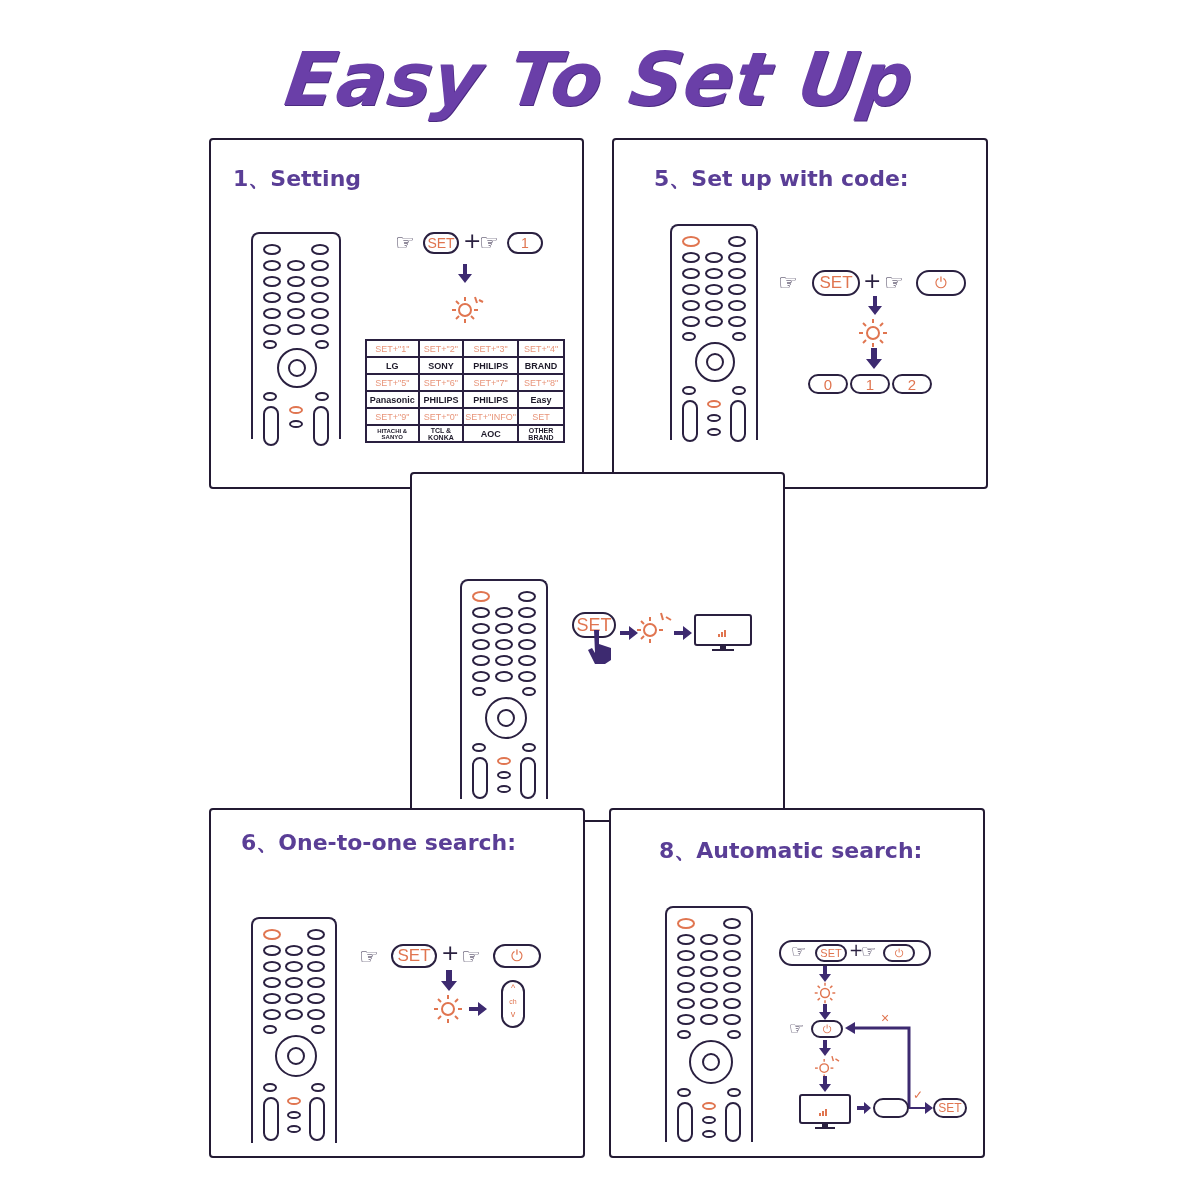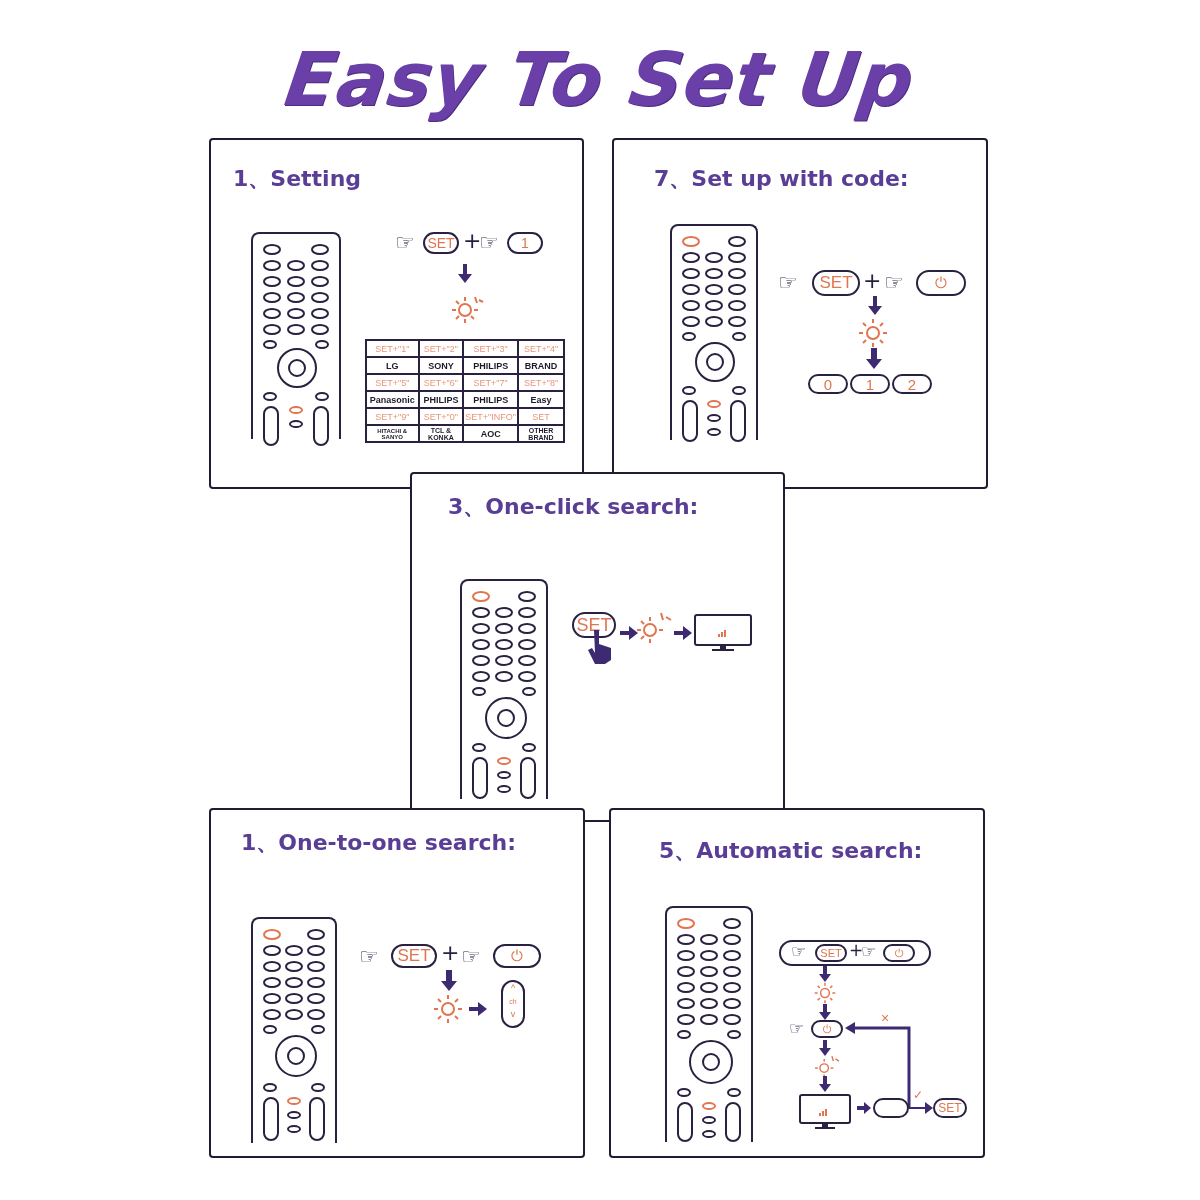--- a/index.html
+++ b/index.html
@@ -112,21 +112,21 @@
           <td style="font-size:6px;">HITACHI &amp; SANYO</td>
           <td style="font-size:7px;">TCL &amp; KONKA</td>
           <td>AOC</td>
           <td style="font-size:7px;">OTHER BRAND</td>
         </tr>
   </tbody>
     </table>
 </div>
 
 <div class="panel" style="left:612px;top:138px;width:376px;height:351px;">
-  <div class="ptitle" style="left:40px;top:24px;">7、Set up with code:</div>
+  <div class="ptitle" style="left:40px;top:24px;">5、Set up with code:</div>
   <div class="remote" style="left:56px;top:84px;width:88px;height:216px;">
     <div class="btn" style="left:10px;top:10px;width:18px;height:11px;border-color:#e07550;"></div>
     <div class="btn" style="left:56px;top:10px;width:18px;height:11px;"></div>
     <div class="btn" style="left:10px;top:26px;width:18px;height:11px;"></div>
       <div class="btn" style="left:33px;top:26px;width:18px;height:11px;"></div>
       <div class="btn" style="left:56px;top:26px;width:18px;height:11px;"></div>
     <div class="btn" style="left:10px;top:42px;width:18px;height:11px;"></div>
       <div class="btn" style="left:33px;top:42px;width:18px;height:11px;"></div>
       <div class="btn" style="left:56px;top:42px;width:18px;height:11px;"></div>
     <div class="btn" style="left:10px;top:58px;width:18px;height:11px;"></div>
@@ -173,21 +173,20 @@
     </svg>
   <svg style="position:absolute;left:252px;top:208px;" width="16" height="22">
       <path d="M5 0h6v11h5l-8 10-8-10h5z" fill="#3d2a70"></path>
     </svg>
   <div class="pill" style="left:194px;top:234px;width:40px;height:20px;font-size:15px;">0</div>
   <div class="pill" style="left:236px;top:234px;width:40px;height:20px;font-size:15px;">1</div>
   <div class="pill" style="left:278px;top:234px;width:40px;height:20px;font-size:15px;">2</div>
 </div>
 
 <div class="panel" style="left:410px;top:472px;width:375px;height:350px;">
-  <div class="ptitle" style="left:36px;top:18px;">3、One-click search:</div>
   <div class="remote" style="left:48px;top:105px;width:88px;height:220px;">
     <div class="btn" style="left:10px;top:10px;width:18px;height:11px;border-color:#e07550;"></div>
     <div class="btn" style="left:56px;top:10px;width:18px;height:11px;"></div>
     <div class="btn" style="left:10px;top:26px;width:18px;height:11px;"></div>
       <div class="btn" style="left:33px;top:26px;width:18px;height:11px;"></div>
       <div class="btn" style="left:56px;top:26px;width:18px;height:11px;"></div>
     <div class="btn" style="left:10px;top:42px;width:18px;height:11px;"></div>
       <div class="btn" style="left:33px;top:42px;width:18px;height:11px;"></div>
       <div class="btn" style="left:56px;top:42px;width:18px;height:11px;"></div>
     <div class="btn" style="left:10px;top:58px;width:18px;height:11px;"></div>
@@ -240,21 +239,21 @@
         <rect x="24" y="20" width="2" height="3"></rect>
         <rect x="27" y="18" width="2" height="5"></rect>
         <rect x="30" y="16" width="2" height="7"></rect>
       </g>
       <rect x="26" y="31" width="6" height="4" fill="#2a2040"></rect>
       <rect x="18" y="35" width="22" height="2" fill="#2a2040"></rect>
     </svg>
 </div>
 
 <div class="panel" style="left:209px;top:808px;width:376px;height:350px;">
-  <div class="ptitle" style="left:30px;top:18px;">1、One-to-one search:</div>
+  <div class="ptitle" style="left:30px;top:18px;">6、One-to-one search:</div>
   <div class="remote" style="left:40px;top:107px;width:86px;height:226px;">
     <div class="btn" style="left:10px;top:10px;width:18px;height:11px;border-color:#e07550;"></div>
     <div class="btn" style="left:54px;top:10px;width:18px;height:11px;"></div>
     <div class="btn" style="left:10px;top:26px;width:18px;height:11px;"></div>
       <div class="btn" style="left:32px;top:26px;width:18px;height:11px;"></div>
       <div class="btn" style="left:54px;top:26px;width:18px;height:11px;"></div>
     <div class="btn" style="left:10px;top:42px;width:18px;height:11px;"></div>
       <div class="btn" style="left:32px;top:42px;width:18px;height:11px;"></div>
       <div class="btn" style="left:54px;top:42px;width:18px;height:11px;"></div>
     <div class="btn" style="left:10px;top:58px;width:18px;height:11px;"></div>
@@ -303,21 +302,21 @@
       <path d="M0 5h9V0l9 7-9 7V9H0z" fill="#3d2a70"></path>
     </svg>
   <div style="position:absolute;left:290px;top:170px;width:24px;height:48px;border:2px solid #2a2040;border-radius:12px;box-sizing:border-box;color:#e07550;font-size:9px;font-family:'Liberation Sans',sans-serif;text-align:center;line-height:13px;">
     <div>^</div>
     <div style="font-size:7px;">ch</div>
     <div>v</div>
   </div>
 </div>
 
 <div class="panel" style="left:609px;top:808px;width:376px;height:350px;">
-  <div class="ptitle" style="left:48px;top:26px;">5、Automatic search:</div>
+  <div class="ptitle" style="left:48px;top:26px;">8、Automatic search:</div>
   <div class="remote" style="left:54px;top:96px;width:88px;height:236px;">
     <div class="btn" style="left:10px;top:10px;width:18px;height:11px;border-color:#e07550;"></div>
     <div class="btn" style="left:56px;top:10px;width:18px;height:11px;"></div>
     <div class="btn" style="left:10px;top:26px;width:18px;height:11px;"></div>
       <div class="btn" style="left:33px;top:26px;width:18px;height:11px;"></div>
       <div class="btn" style="left:56px;top:26px;width:18px;height:11px;"></div>
     <div class="btn" style="left:10px;top:42px;width:18px;height:11px;"></div>
       <div class="btn" style="left:33px;top:42px;width:18px;height:11px;"></div>
       <div class="btn" style="left:56px;top:42px;width:18px;height:11px;"></div>
     <div class="btn" style="left:10px;top:58px;width:18px;height:11px;"></div>

